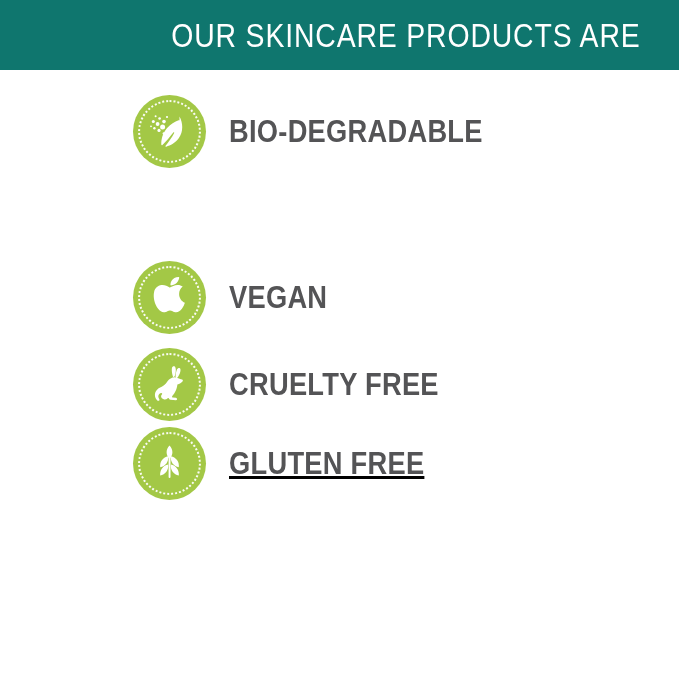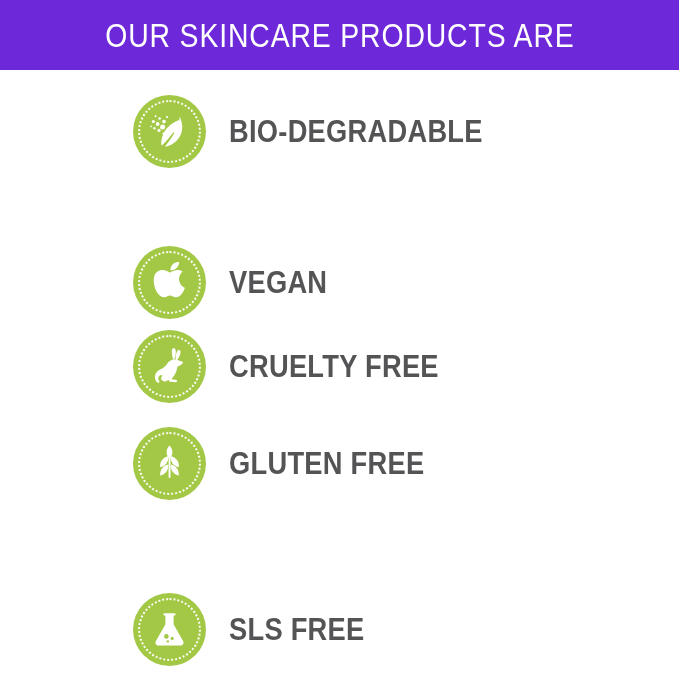--- a/index.html
+++ b/index.html
@@ -21,24 +21,24 @@
     background: #ffffff;
   }
 
   
   .header-band {
     position: absolute;
     left: 0;
     top: 0;
     width: 679px;
     height: 70px;
-    background: #6d28d9;
+    background: #0f766e;
     display: flex;
     align-items: center;
-    justify-content: center;
+    justify-content: flex-end;
   }
   .header-title {
     color: #ffffff;
     font-family: "Liberation Sans Narrow", "Liberation Sans", sans-serif;
     font-size: 33px;
     font-weight: 400;
     letter-spacing: 1.0px;
     text-transform: uppercase;
     transform: scaleX(0.86);
     transform-origin: center center;
@@ -144,84 +144,66 @@
               <circle cx="18.8" cy="26.4" r="1.2"></circle>
               <circle cx="22.0" cy="10.0" r="1.1"></circle>
             </g>
           </svg>
         </span>
       </div>
       <div class="claim-label">BIO-DEGRADABLE</div>
     </div>
 
 
-    <div class="claim-row" style="top:176px;">
+    <div class="claim-row" style="top:191px;">
       <div class="badge">
         <div class="badge-ring"></div>
         <span class="badge-icon">
           <svg viewBox="0 0 49 49" xmlns="http://www.w3.org/2000/svg">
             <g fill="#ffffff">
               <path d="M24.5 14.6c-2.2 -1.9 -5.0 -2.9 -8.0 -2.6 -3.8 0.4 -6.6 3.2 -7.4 6.9 -1.2 5.5 0.6 12.3 4.0 16.8 1.7 2.2 3.7 3.6 5.7 3.6 1.5 0 2.6 -0.6 3.6 -1.1 0.9 -0.4 1.6 -0.8 2.6 -0.8 1.0 0 1.7 0.4 2.6 0.8 1.0 0.5 2.1 1.1 3.6 1.1 2.0 0 4.0 -1.4 5.7 -3.6 1.3 -1.7 2.3 -3.8 3.0 -6.0 -3.5 -1.5 -5.8 -4.9 -5.8 -8.8 0 -3.0 1.4 -5.7 3.6 -7.4 -1.5 -1.0 -3.3 -1.6 -5.2 -1.5 -3.0 0.2 -5.6 1.4 -7.6 2.6z"></path>
               <path d="M25.4 11.6c0.2 -2.8 1.7 -5.2 4.0 -6.5 1.3 -0.7 2.7 -1.0 4.1 -1.0 0.5 0 0.8 0.5 0.7 0.9 -0.5 2.6 -1.9 4.8 -4.0 6.1 -1.4 0.9 -3.0 1.3 -4.3 1.3 -0.3 0 -0.5 -0.3 -0.5 -0.8z"></path>
             </g>
           </svg>
         </span>
       </div>
       <div class="claim-label">VEGAN</div>
     </div>
 
-    <div class="claim-row" style="top:260px;">
+    <div class="claim-row" style="top:278px;">
       <div class="badge">
         <div class="badge-ring"></div>
         <span class="badge-icon">
           <svg viewBox="0 0 49 49" xmlns="http://www.w3.org/2000/svg">
             <g fill="#ffffff">
               <path d="M28.2 6.2c-0.9 0.3 -1.3 1.6 -1.4 3.0 -0.1 2.3 0.4 5.2 1.1 7.2 0.3 0.8 1.2 0.9 1.6 0.2 0.9 -1.8 1.4 -4.6 1.3 -6.9 -0.1 -1.6 -0.5 -3.0 -1.3 -3.4 -0.4 -0.2 -0.9 -0.2 -1.3 -0.1z"></path>
               <path d="M33.8 8.0c-0.9 -0.1 -1.6 0.9 -2.1 2.2 -0.8 2.1 -1.2 5.0 -1.1 7.1 0.0 0.9 0.9 1.2 1.5 0.6 1.4 -1.5 2.7 -4.0 3.2 -6.2 0.4 -1.5 0.3 -2.9 -0.4 -3.5 -0.3 -0.2 -0.7 -0.2 -1.1 -0.2z"></path>
               <path d="M29.5 17.2c-2.7 0.2 -5.2 1.6 -6.8 3.7 -1.5 1.9 -2.5 3.6 -4.4 4.9 -2.0 1.4 -4.4 2.1 -6.0 3.6 -1.6 1.5 -2.4 3.5 -2.4 5.7 0 2.2 0.9 4.2 2.4 5.4 0.5 0.4 1.1 0.5 1.6 0.2 0.6 -0.4 0.7 -1.2 0.3 -1.8 -0.8 -1.1 -1.1 -2.4 -0.7 -3.6 0.4 -1.3 1.5 -2.2 2.7 -2.3 0.9 -0.1 1.3 1.0 0.7 1.6 -0.7 0.7 -1.0 1.6 -0.7 2.5 0.4 1.3 1.6 2.1 3.0 2.3 1.3 0.2 2.5 -0.2 3.3 -1.0l0.1 -0.1c0.5 -0.5 1.3 -0.3 1.5 0.4 0.2 0.6 0.7 1.0 1.4 1.1l5.4 0.4c0.7 0.1 1.3 -0.5 1.2 -1.2 -0.1 -0.6 -0.5 -1.1 -1.2 -1.2l-3.0 -0.3c-0.8 -0.1 -1.1 -1.0 -0.6 -1.6 1.4 -1.6 2.6 -3.4 3.4 -5.2 1.0 -2.2 1.5 -4.4 1.7 -6.3 2.2 -0.4 4.1 -1.6 5.3 -3.2 0.4 -0.6 0.1 -1.4 -0.6 -1.6 -2.4 -0.7 -5.2 -2.0 -7.6 -2.4z"></path>
             </g>
           </svg>
         </span>
       </div>
       <div class="claim-label">CRUELTY FREE</div>
     </div>
 
-    <div class="claim-row" style="top:357px;">
+    <div class="claim-row" style="top:357px;text-decoration:underline;">
       <div class="badge">
         <div class="badge-ring"></div>
         <span class="badge-icon">
           <svg viewBox="0 0 49 49" xmlns="http://www.w3.org/2000/svg">
             <g fill="#ffffff">
               <rect x="23.6" y="13.0" width="1.9" height="26.0" rx="0.9"></rect>
               <path d="M24.5 6.4c1.9 1.9 2.9 4.3 2.9 6.8 0 2.5 -1.0 4.9 -2.9 6.8 -1.9 -1.9 -2.9 -4.3 -2.9 -6.8 0 -2.5 1.0 -4.9 2.9 -6.8z"></path>
               <path d="M23.2 17.2c0.3 2.6 -0.3 5.2 -1.8 7.2 -1.5 2.0 -3.7 3.3 -6.2 3.8 -0.3 -2.6 0.3 -5.2 1.8 -7.2 1.5 -2.0 3.7 -3.3 6.2 -3.8z"></path>
               <path d="M25.8 17.2c-0.3 2.6 0.3 5.2 1.8 7.2 1.5 2.0 3.7 3.3 6.2 3.8 0.3 -2.6 -0.3 -5.2 -1.8 -7.2 -1.5 -2.0 -3.7 -3.3 -6.2 -3.8z"></path>
               <path d="M23.2 25.6c0.3 2.6 -0.3 5.2 -1.8 7.2 -1.5 2.0 -3.7 3.3 -6.2 3.8 -0.3 -2.6 0.3 -5.2 1.8 -7.2 1.5 -2.0 3.7 -3.3 6.2 -3.8z"></path>
               <path d="M25.8 25.6c-0.3 2.6 0.3 5.2 1.8 7.2 1.5 2.0 3.7 3.3 6.2 3.8 0.3 -2.6 -0.3 -5.2 -1.8 -7.2 -1.5 -2.0 -3.7 -3.3 -6.2 -3.8z"></path>
             </g>
           </svg>
         </span>
       </div>
       <div class="claim-label">GLUTEN FREE</div>
     </div>
 
 
-    <div class="claim-row" style="top:523px;">
-      <div class="badge">
-        <div class="badge-ring"></div>
-        <span class="badge-icon">
-          <svg viewBox="0 0 49 49" xmlns="http://www.w3.org/2000/svg">
-            <g fill="#ffffff">
-              <path d="M19.6 8.2h9.8c0.7 0 1.2 0.5 1.2 1.2 0 0.7 -0.5 1.2 -1.2 1.2h-0.8v8.0c0 0.6 0.2 1.2 0.5 1.7l9.0 15.6c1.2 2.1 -0.3 4.7 -2.7 4.7h-21.8c-2.4 0 -3.9 -2.6 -2.7 -4.7l9.0 -15.6c0.3 -0.5 0.5 -1.1 0.5 -1.7v-8.0h-0.8c-0.7 0 -1.2 -0.5 -1.2 -1.2 0 -0.7 0.5 -1.2 1.2 -1.2z"></path>
-            </g>
-            <g fill="#a3c846">
-              <circle cx="21.4" cy="31.4" r="2.3"></circle>
-              <circle cx="27.2" cy="33.4" r="1.6"></circle>
-              <circle cx="22.8" cy="36.4" r="1.2"></circle>
-            </g>
-          </svg>
-        </span>
-      </div>
-      <div class="claim-label">SLS FREE</div>
-    </div>
 
   </div>
 </div>
 
 </body></html>

